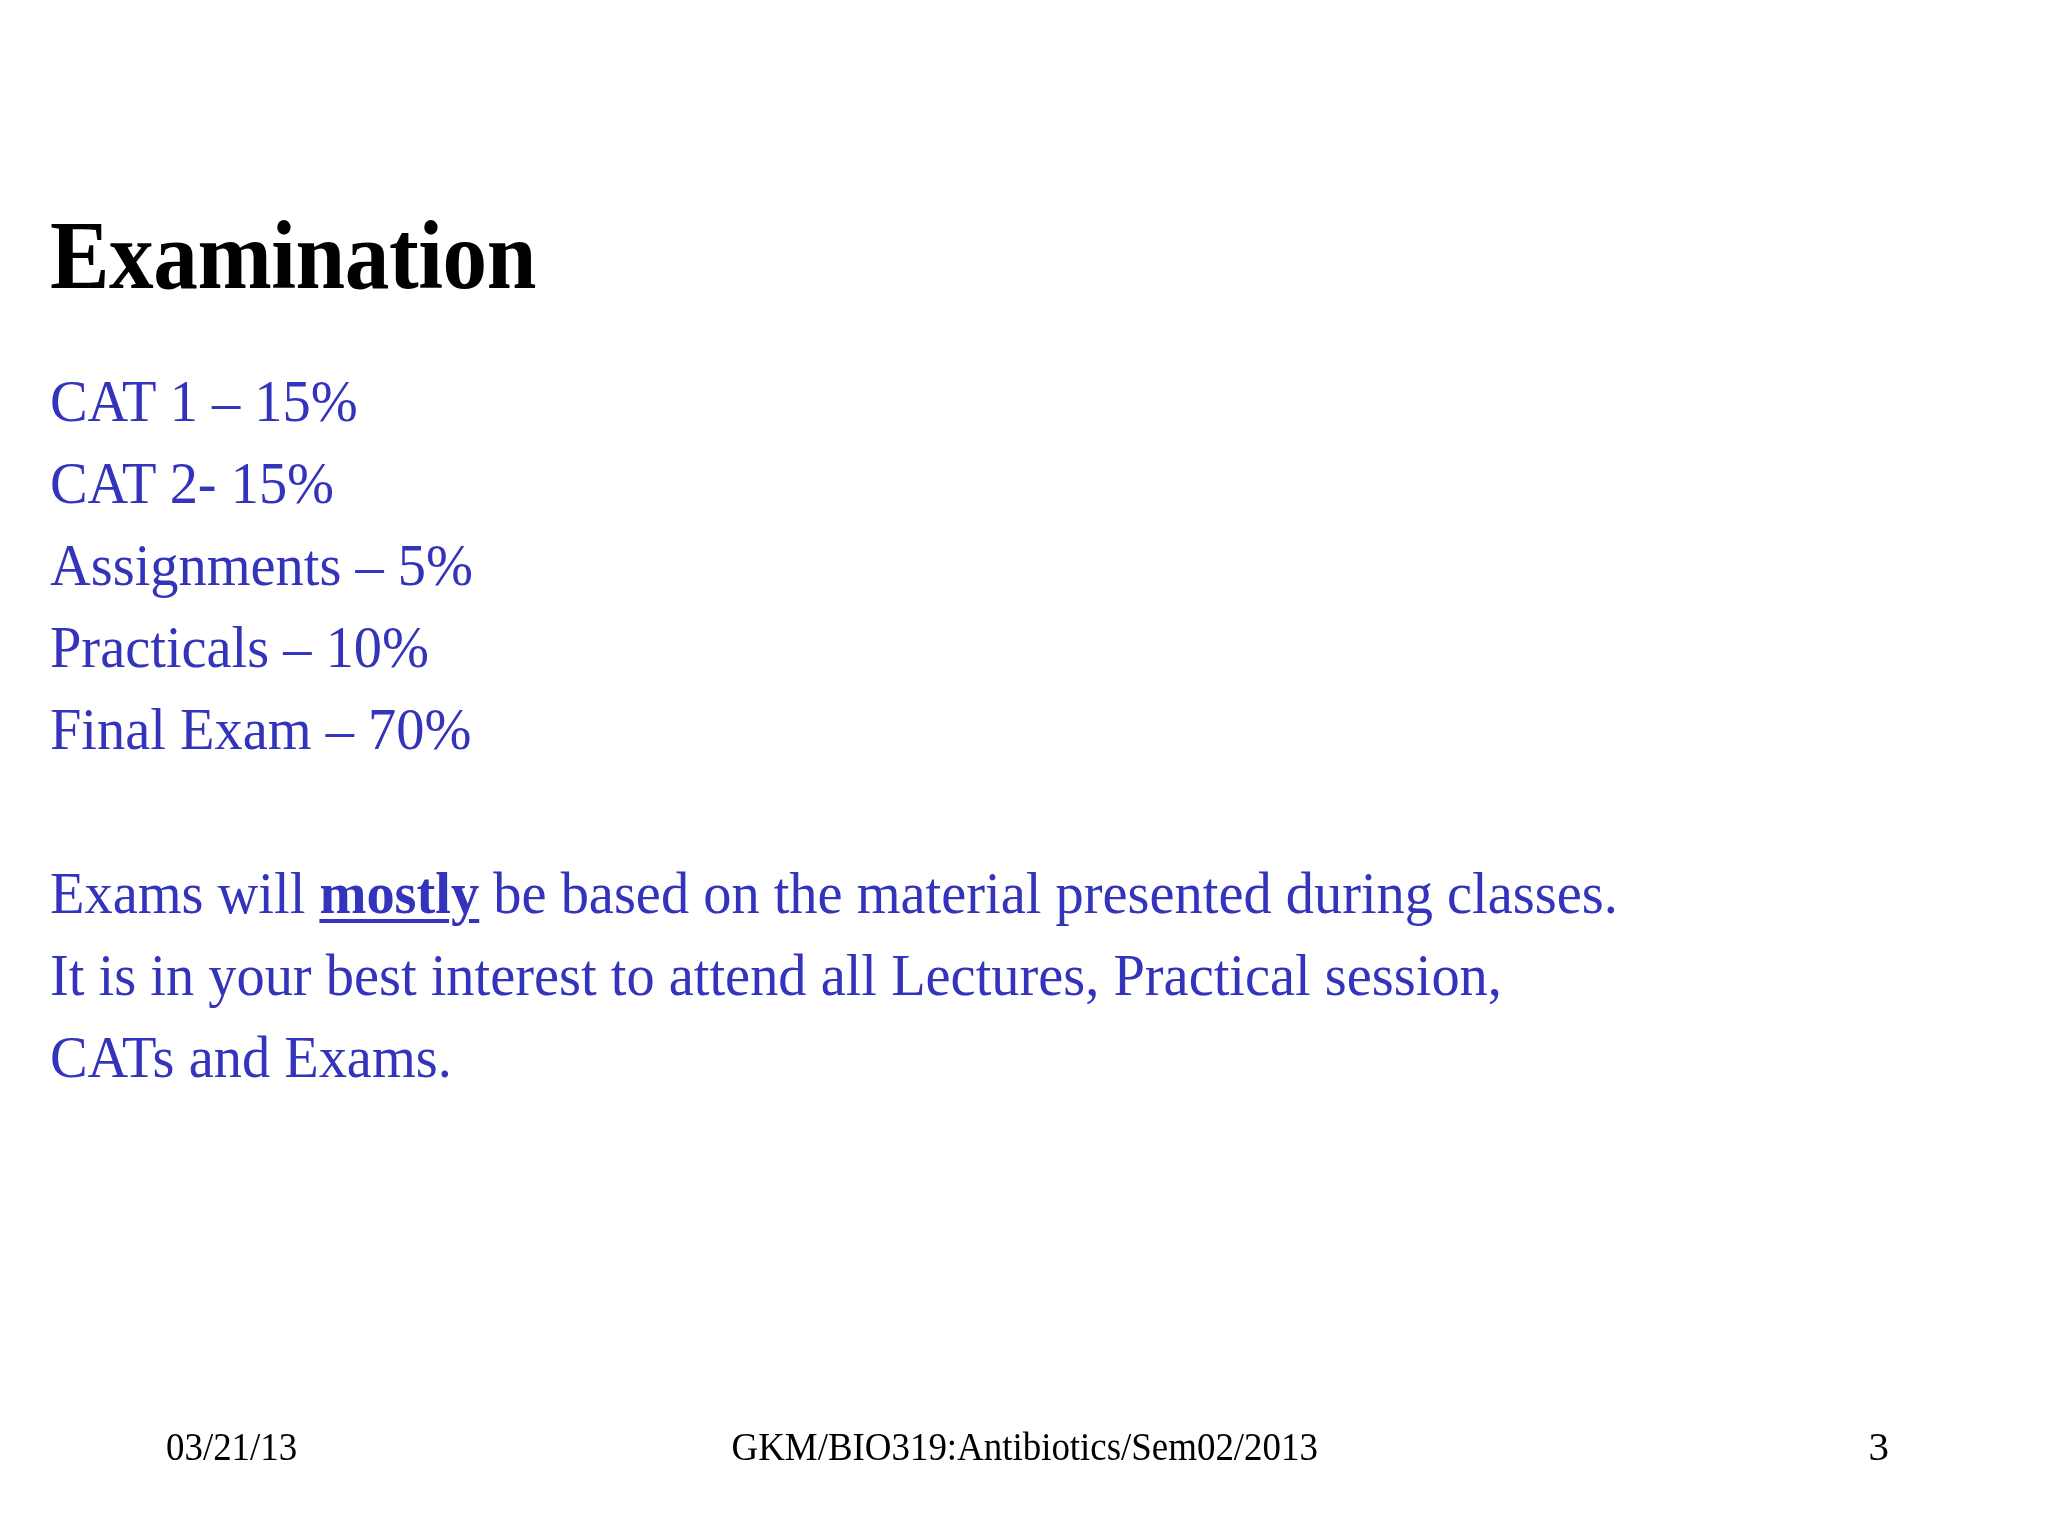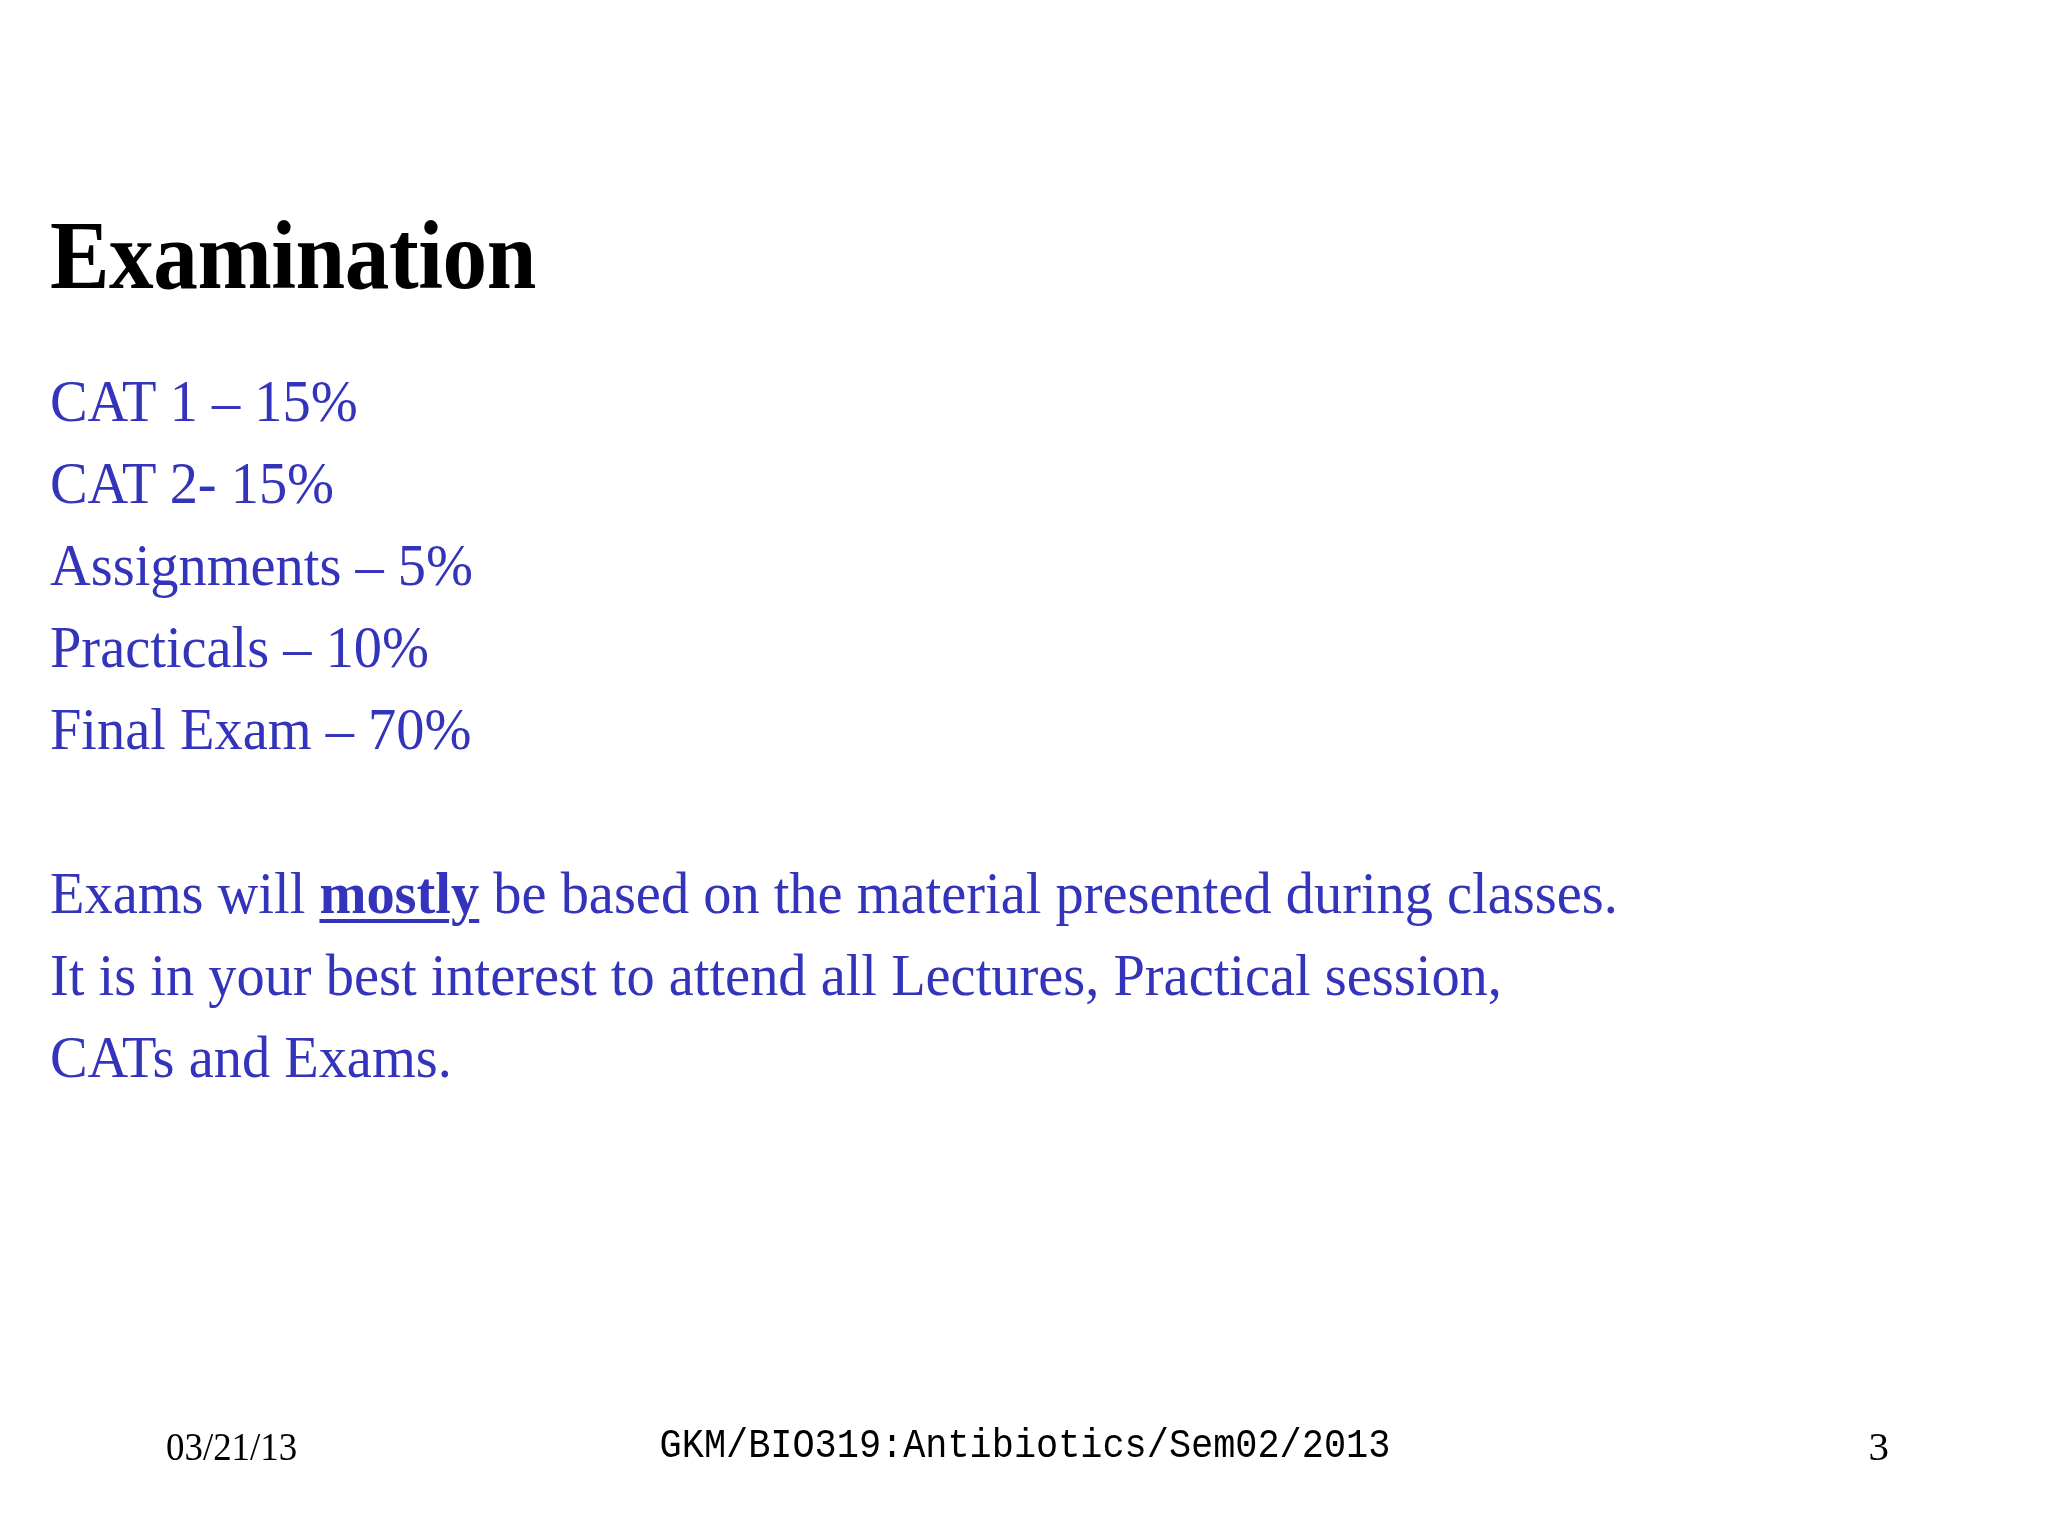--- a/index.html
+++ b/index.html
@@ -105,21 +105,20 @@
     transform: scaleX(0.9);
     transform-origin: left top;
   }
   .footer-center {
     position: absolute;
     left: 0;
     top: 0;
     width: 2048px;
     text-align: center;
     white-space: nowrap;
-    font-family: Liberation Mono, monospace;
   }
   .footer-center span {
     display: inline-block;
     transform: scaleX(0.9);
   }
   .footer-page {
     position: absolute;
     right: 160px;
     top: 0;
     white-space: nowrap;

